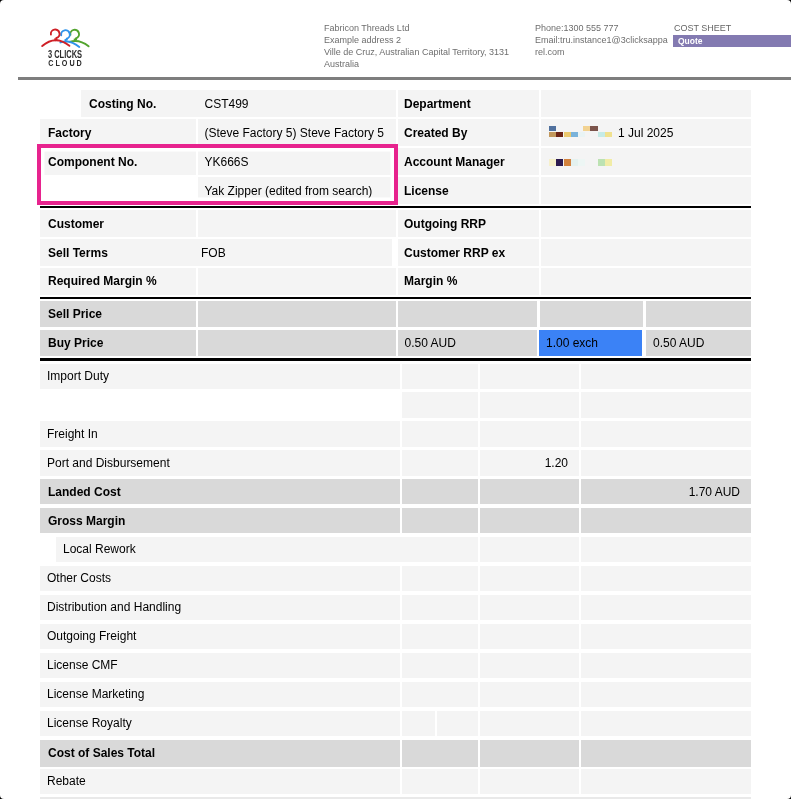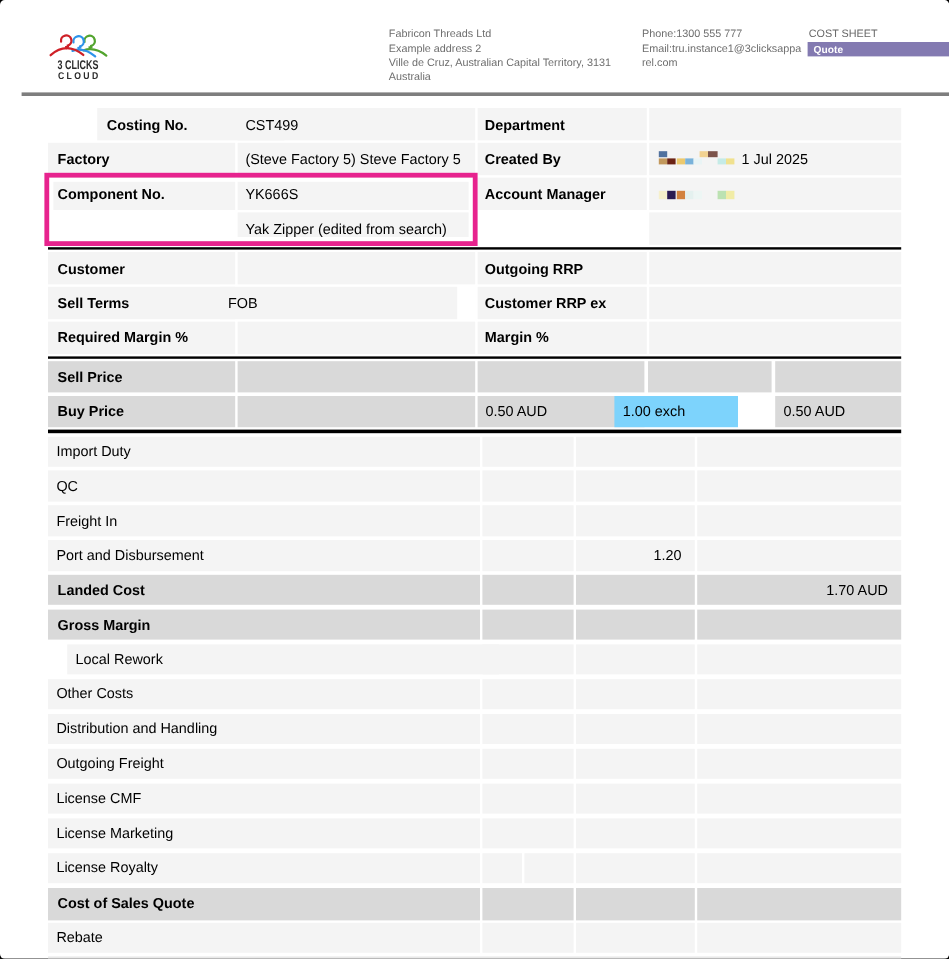--- a/index.html
+++ b/index.html
@@ -39,48 +39,48 @@
     <div class="cell" style="left:540.5px;top:90px;width:210.5px;height:27px;"></div>
     <div class="cell b" style="left:40px;top:119px;width:156px;height:27px;">Factory</div>
     <div class="cell" style="left:197.5px;top:119px;width:198px;height:27px;">(Steve Factory 5) Steve Factory 5</div>
     <div class="cell b" style="left:397.5px;top:119px;width:141.5px;height:27px;padding-left:6.5px;">Created By</div>
     <div class="cell" style="left:540.5px;top:119px;width:210.5px;height:27px;"></div>
     <div class="cell b" style="left:40px;top:148px;width:156px;height:27px;">Component No.</div>
     <div class="cell" style="left:197.5px;top:148px;width:198px;height:27px;">YK666S</div>
     <div class="cell b" style="left:397.5px;top:148px;width:141.5px;height:27px;padding-left:6.5px;">Account Manager</div>
     <div class="cell" style="left:540.5px;top:148px;width:210.5px;height:27px;"></div>
     <div class="cell" style="left:197.5px;top:177px;width:198px;height:27px;">Yak Zipper (edited from search)</div>
+    <div class="cell b" style="left:397.5px;top:177px;width:141.5px;height:27px;padding-left:6.5px;">License</div>
     <div class="cell" style="left:540.5px;top:177px;width:210.5px;height:27px;"></div>
     <div class="cell b" style="left:40px;top:210px;width:156px;height:27px;">Customer</div>
     <div class="cell" style="left:197.5px;top:210px;width:198px;height:27px;"></div>
     <div class="cell b" style="left:397.5px;top:210px;width:141.5px;height:27px;padding-left:6.5px;">Outgoing RRP</div>
     <div class="cell" style="left:540.5px;top:210px;width:210.5px;height:27px;"></div>
     <div class="cell b" style="left:40px;top:239px;width:156px;height:27px;">Sell Terms</div>
-    <div class="cell" style="left:183px;top:239px;width:198px;height:27px;">FOB</div>
+    <div class="cell" style="left:194px;top:239px;width:198px;height:27px;">FOB</div>
     <div class="cell b" style="left:397.5px;top:239px;width:141.5px;height:27px;padding-left:6.5px;">Customer RRP ex</div>
     <div class="cell" style="left:540.5px;top:239px;width:210.5px;height:27px;"></div>
     <div class="cell b" style="left:40px;top:268px;width:156px;height:26.5px;">Required Margin %</div>
     <div class="cell" style="left:197.5px;top:268px;width:198px;height:26.5px;"></div>
     <div class="cell b" style="left:397.5px;top:268px;width:141.5px;height:26.5px;padding-left:6.5px;">Margin %</div>
     <div class="cell" style="left:540.5px;top:268px;width:210.5px;height:26.5px;"></div>
     <div class="cell b" style="left:40px;top:301px;width:156px;height:26.3px;background:#d9d9d9;">Sell Price</div>
     <div class="cell" style="left:197.5px;top:301px;width:198px;height:26.3px;background:#d9d9d9;"></div>
     <div class="cell" style="left:397.5px;top:301px;width:139.5px;height:26.3px;background:#d9d9d9;"></div>
     <div class="cell" style="left:540px;top:301px;width:103px;height:26.3px;background:#d9d9d9;"></div>
     <div class="cell" style="left:646px;top:301px;width:105px;height:26.3px;background:#d9d9d9;"></div>
     <div class="cell b" style="left:40px;top:330px;width:156px;height:26.3px;background:#d9d9d9;">Buy Price</div>
     <div class="cell" style="left:197.5px;top:330px;width:198px;height:26.3px;background:#d9d9d9;"></div>
     <div class="cell" style="left:397.5px;top:330px;width:139.5px;height:26.3px;background:#d9d9d9;">0.50 AUD</div>
-    <div class="cell" style="left:512px;top:330px;width:103px;height:26.3px;background:#7dd3fc;">1.00 exch</div>
+    <div class="cell" style="left:539px;top:330px;width:103px;height:26.3px;background:#3b82f6;">1.00 exch</div>
     <div class="cell" style="left:646px;top:330px;width:105px;height:26.3px;background:#d9d9d9;">0.50 AUD</div>
     <div class="cell" style="left:40px;top:363.5px;width:360px;height:25.6px;">Import Duty</div>
     <div class="cell" style="left:401.5px;top:363.5px;width:76px;height:25.6px;"></div>
     <div class="cell" style="left:479.5px;top:363.5px;width:99.5px;height:25.6px;"></div>
     <div class="cell" style="left:580.5px;top:363.5px;width:170.5px;height:25.6px;"></div>
-    <div class="cell" style="left:40px;top:392.4px;width:360px;height:25.6px;">QC</div>
     <div class="cell" style="left:401.5px;top:392.4px;width:76px;height:25.6px;"></div>
     <div class="cell" style="left:479.5px;top:392.4px;width:99.5px;height:25.6px;"></div>
     <div class="cell" style="left:580.5px;top:392.4px;width:170.5px;height:25.6px;"></div>
     <div class="cell" style="left:40px;top:421.3px;width:360px;height:25.6px;">Freight In</div>
     <div class="cell" style="left:401.5px;top:421.3px;width:76px;height:25.6px;"></div>
     <div class="cell" style="left:479.5px;top:421.3px;width:99.5px;height:25.6px;"></div>
     <div class="cell" style="left:580.5px;top:421.3px;width:170.5px;height:25.6px;"></div>
     <div class="cell" style="left:40px;top:450.2px;width:360px;height:25.5px;">Port and Disbursement</div>
     <div class="cell" style="left:401.5px;top:450.2px;width:76px;height:25.5px;"></div>
     <div class="cell r" style="left:479.5px;top:450.2px;width:99.5px;height:25.5px;">1.20</div>
@@ -115,21 +115,21 @@
     <div class="cell" style="left:580.5px;top:652.8px;width:170.5px;height:25.4px;"></div>
     <div class="cell" style="left:40px;top:681.8px;width:360px;height:25.4px;">License Marketing</div>
     <div class="cell" style="left:401.5px;top:681.8px;width:76px;height:25.4px;"></div>
     <div class="cell" style="left:479.5px;top:681.8px;width:99.5px;height:25.4px;"></div>
     <div class="cell" style="left:580.5px;top:681.8px;width:170.5px;height:25.4px;"></div>
     <div class="cell" style="left:40px;top:710.8px;width:360px;height:25.4px;">License Royalty</div>
     <div class="cell" style="left:401.5px;top:710.8px;width:33.5px;height:25.4px;"></div>
     <div class="cell" style="left:436.5px;top:710.8px;width:41px;height:25.4px;"></div>
     <div class="cell" style="left:479.5px;top:710.8px;width:99.5px;height:25.4px;"></div>
     <div class="cell" style="left:580.5px;top:710.8px;width:170.5px;height:25.4px;"></div>
-    <div class="cell b" style="left:40px;top:739.8px;width:360px;height:27px;background:#d9d9d9;">Cost of Sales Quote</div>
+    <div class="cell b" style="left:40px;top:739.8px;width:360px;height:27px;background:#d9d9d9;">Cost of Sales Total</div>
     <div class="cell" style="left:401.5px;top:739.8px;width:76px;height:27px;background:#d9d9d9;"></div>
     <div class="cell" style="left:479.5px;top:739.8px;width:99.5px;height:27px;background:#d9d9d9;"></div>
     <div class="cell" style="left:580.5px;top:739.8px;width:170.5px;height:27px;background:#d9d9d9;"></div>
     <div class="cell" style="left:40px;top:768.8px;width:360px;height:25.4px;text-align:right;">Rebate</div>
     <div class="cell" style="left:401.5px;top:768.8px;width:76px;height:25.4px;"></div>
     <div class="cell" style="left:479.5px;top:768.8px;width:99.5px;height:25.4px;"></div>
     <div class="cell" style="left:580.5px;top:768.8px;width:170.5px;height:25.4px;"></div>
 <div class="sep" style="top:205.8px;height:2.3px;"></div>
     <div class="sep" style="top:296.6px;height:2.3px;"></div>
     <div class="sep" style="top:358.2px;height:2.6px;"></div>

